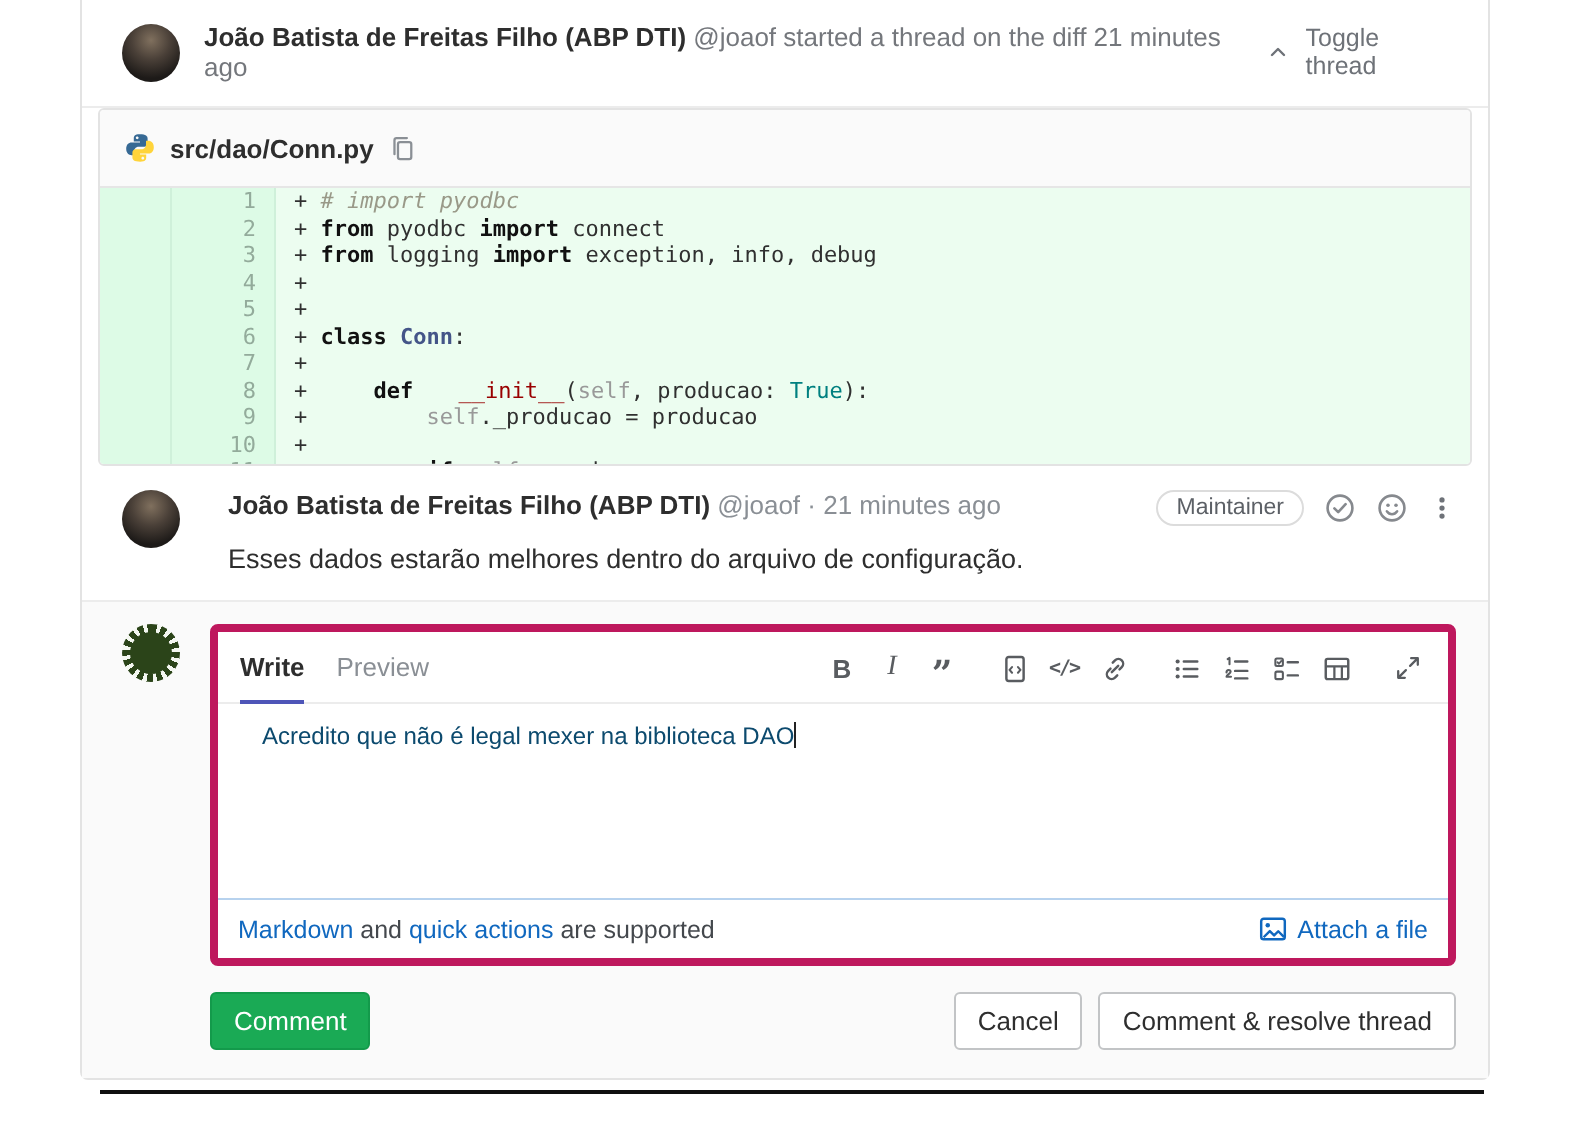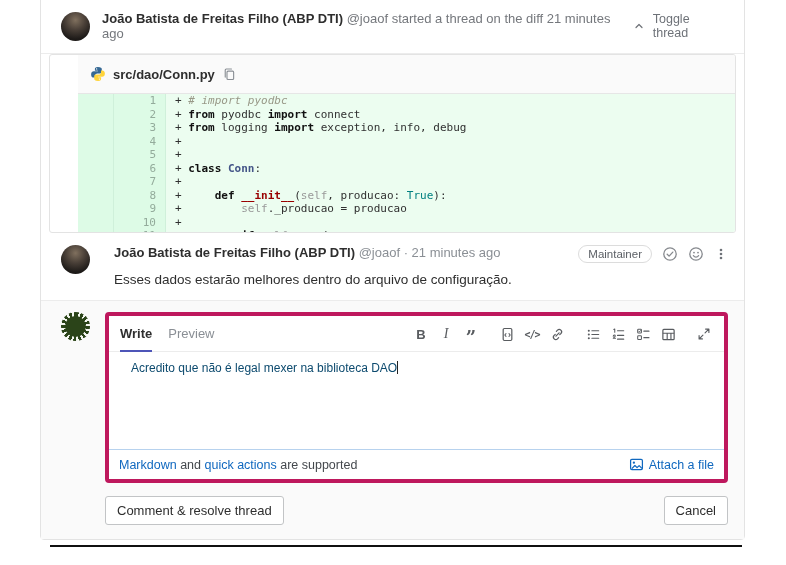--- a/index.html
+++ b/index.html
@@ -14,35 +14,35 @@
 
   
   .thread-header { display:flex; align-items:center; padding:19px 16px 12px 20px; border-bottom:1px solid #ececec; }
   .avatar { width:29px; height:29px; border-radius:50%; flex:0 0 auto;
             background: radial-gradient(circle at 50% 28%, #80705e 0%, #4a4038 38%, #1d1a18 75%); }
   .thread-header-text { margin-left:12px; font-size:13px; color:#74777c; }
   .author-name { font-weight:700; color:#2e2e2e; }
   .toggle-thread { margin-left:auto; display:flex; align-items:center; gap:8px; color:#6e7278; font-size:12.5px; cursor:pointer; }
 
   
-  .diff-box { margin:0 8px; border:1px solid #e3e3e3; border-radius:3px; overflow:hidden;padding-left:28px; }
+  .diff-box { margin:0 8px; border:1px solid #e3e3e3; border-radius:3px; overflow:hidden; }
   .file-header { display:flex; align-items:center; gap:7px; background:#fafafa; border-bottom:1px solid #e6e6e6; padding:11px 12px; }
   .file-path { font-size:13px; font-weight:700; color:#2e2e2e; }
   .icon-btn { display:inline-flex; align-items:center; justify-content:center; background:none; border:none; cursor:pointer; padding:0; }
 
   .diff-table { font-family:"DejaVu Sans Mono",monospace; font-size:11px; }
   .diff-row { display:flex; height:13.5px; line-height:13.5px; }
   .gut-old { width:36px; background:#ddfbe6; border-right:1px solid #cff0da; }
   .gut-new { width:52px; background:#ddfbe6; border-right:1px solid #cff0da; color:#93ab9b; text-align:right; padding-right:9px; }
   .code-cell { flex:1; background:#ecfdf0; padding-left:9px; white-space:pre; color:#303030; }
   .tok-plain { color:#303030; }
   .tok-comment { color:#999988; font-style:italic; }
   .tok-kw { color:#111; font-weight:700; }
   .tok-cls { color:#445588; font-weight:700; }
-  .tok-fn { color:#990000; font-weight:700; }
+  .tok-fn { color:#990000; font-weight:400;margin-left:16px; }
   .tok-self { color:#999; }
   .tok-const { color:#008080; }
 
   
   .comment-block { display:flex; padding:12px 16px 13px 20px; border-bottom:1px solid #ececec; }
   .comment-main { margin-left:24px; flex:1; }
   .comment-meta-row { display:flex; align-items:flex-start; }
   .comment-meta { font-size:13px; color:#8a8f95; }
   .comment-actions { margin-left:auto; display:flex; align-items:center; gap:10px; }
   .badge { font-size:11.5px; color:#5c6066; border:1px solid #dcdcdc; border-radius:10px; padding:2px 9px; background:#fff; }
@@ -287,22 +287,23 @@
                   <rect x="1.7" y="2.5" width="12.6" height="11" rx="1.4" fill="none" stroke="#1068bf" stroke-width="1.3"></rect>
                   <circle cx="5.2" cy="6" r="1.2" fill="#1068bf"></circle>
                   <path d="M3 12.4l3.3-3.3 2.3 2.3 2.2-2.2 3 3" fill="none" stroke="#1068bf" stroke-width="1.3" stroke-linejoin="round"></path>
                 </svg>
               <span>Attach a file</span>
             </span>
           </div>
         </div>
 
         <div class="actions-row">
+          <button class="btn btn-green">Comment</button>
+          <button class="btn btn-default btn-cancel">Cancel</button>
           <button class="btn btn-default">Comment &amp; resolve thread</button>
-          <button class="btn btn-default btn-cancel">Cancel</button>
         </div>
       </div>
     </div>
 
   </div>
 
   <div class="bottom-rule"></div>
 </div>
 
 </body></html>

